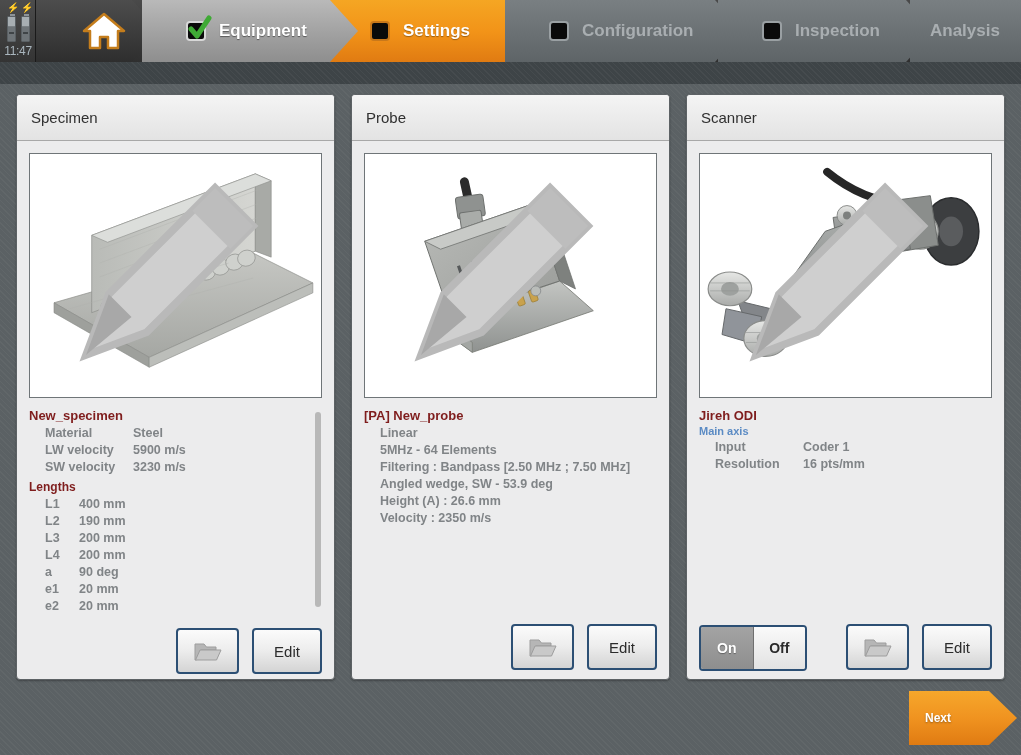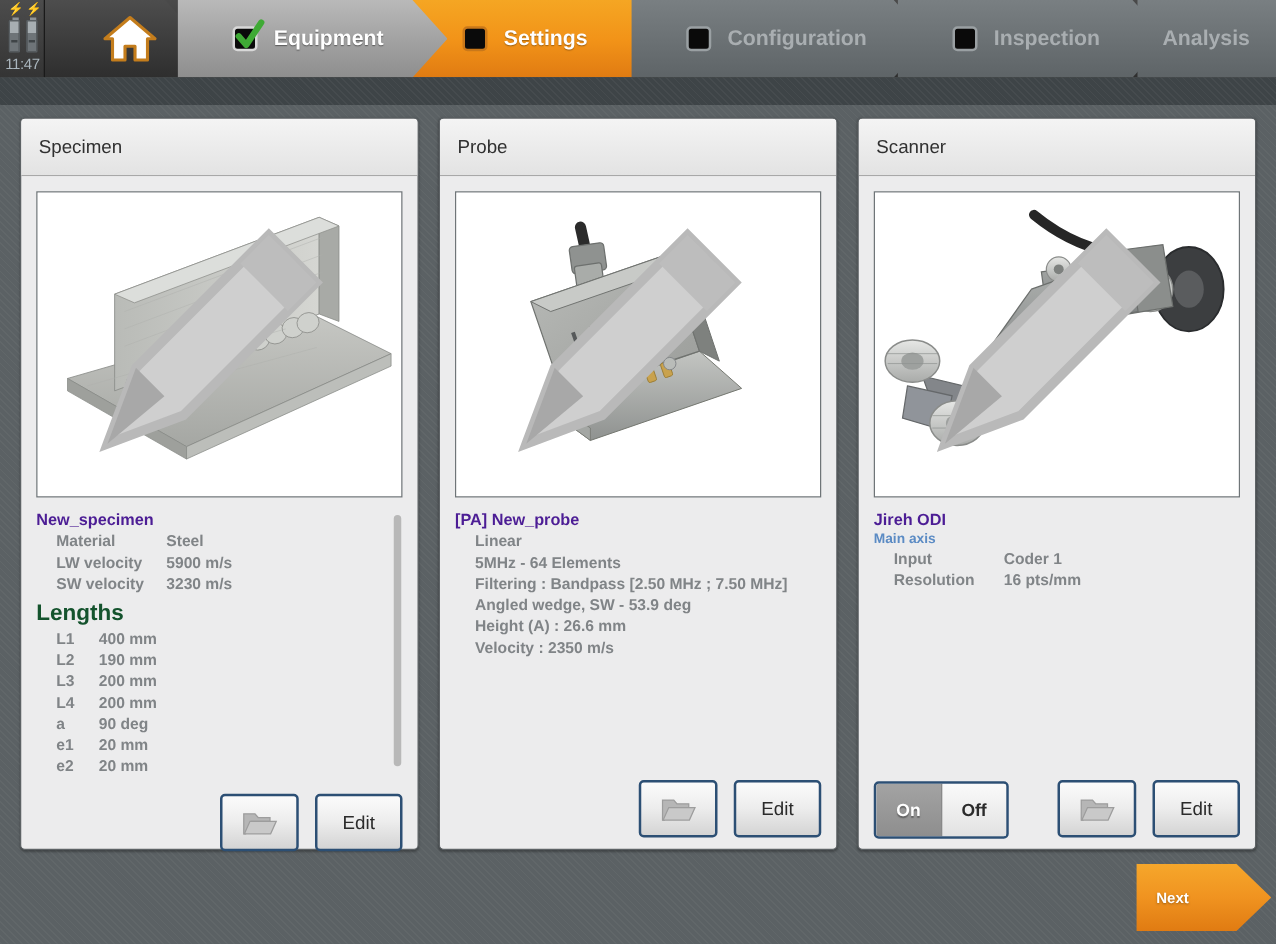--- a/index.html
+++ b/index.html
@@ -239,35 +239,35 @@
   .info {
     flex: 1;
     margin-top: 10px;
     position: relative;
     overflow: hidden;
   }
   .info-inner { padding-right: 14px; }
   .info-title {
     font-size: 13px;
     font-weight: bold;
-    color: #4c1d95;
+    color: #7f1d1d;
     margin-bottom: 2px;
     white-space: nowrap;
   }
   .info-sub {
     font-size: 11px;
     font-weight: bold;
     color: #5b8bc4;
     margin-bottom: 2px;
     white-space: nowrap;
   }
   .info-group {
-    font-size: 18px;
+    font-size: 12px;
     font-weight: bold;
-    color: #14532d;
+    color: #7f1d1d;
     margin-top: 4px;
     margin-bottom: 2px;
     white-space: nowrap;
   }
   .info-row {
     display: flex;
     font-size: 12.5px;
     font-weight: bold;
     color: #808487;
     line-height: 17px;

